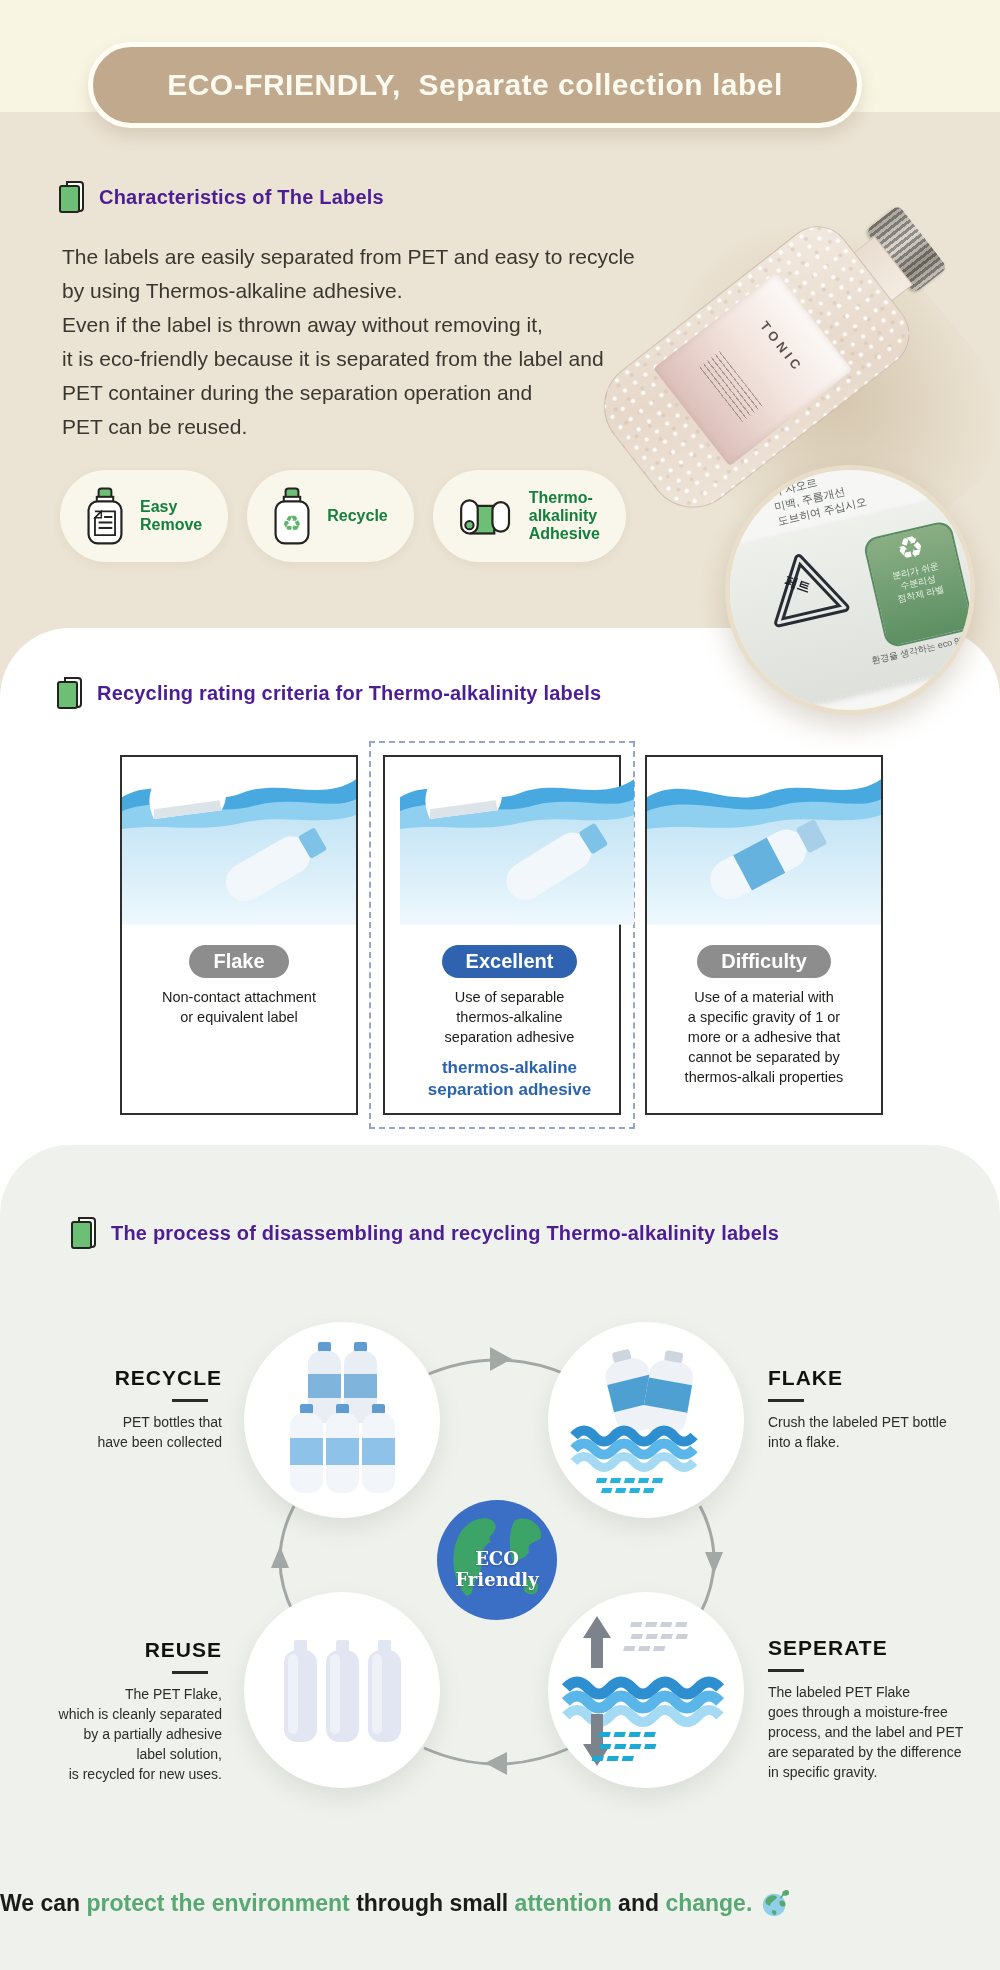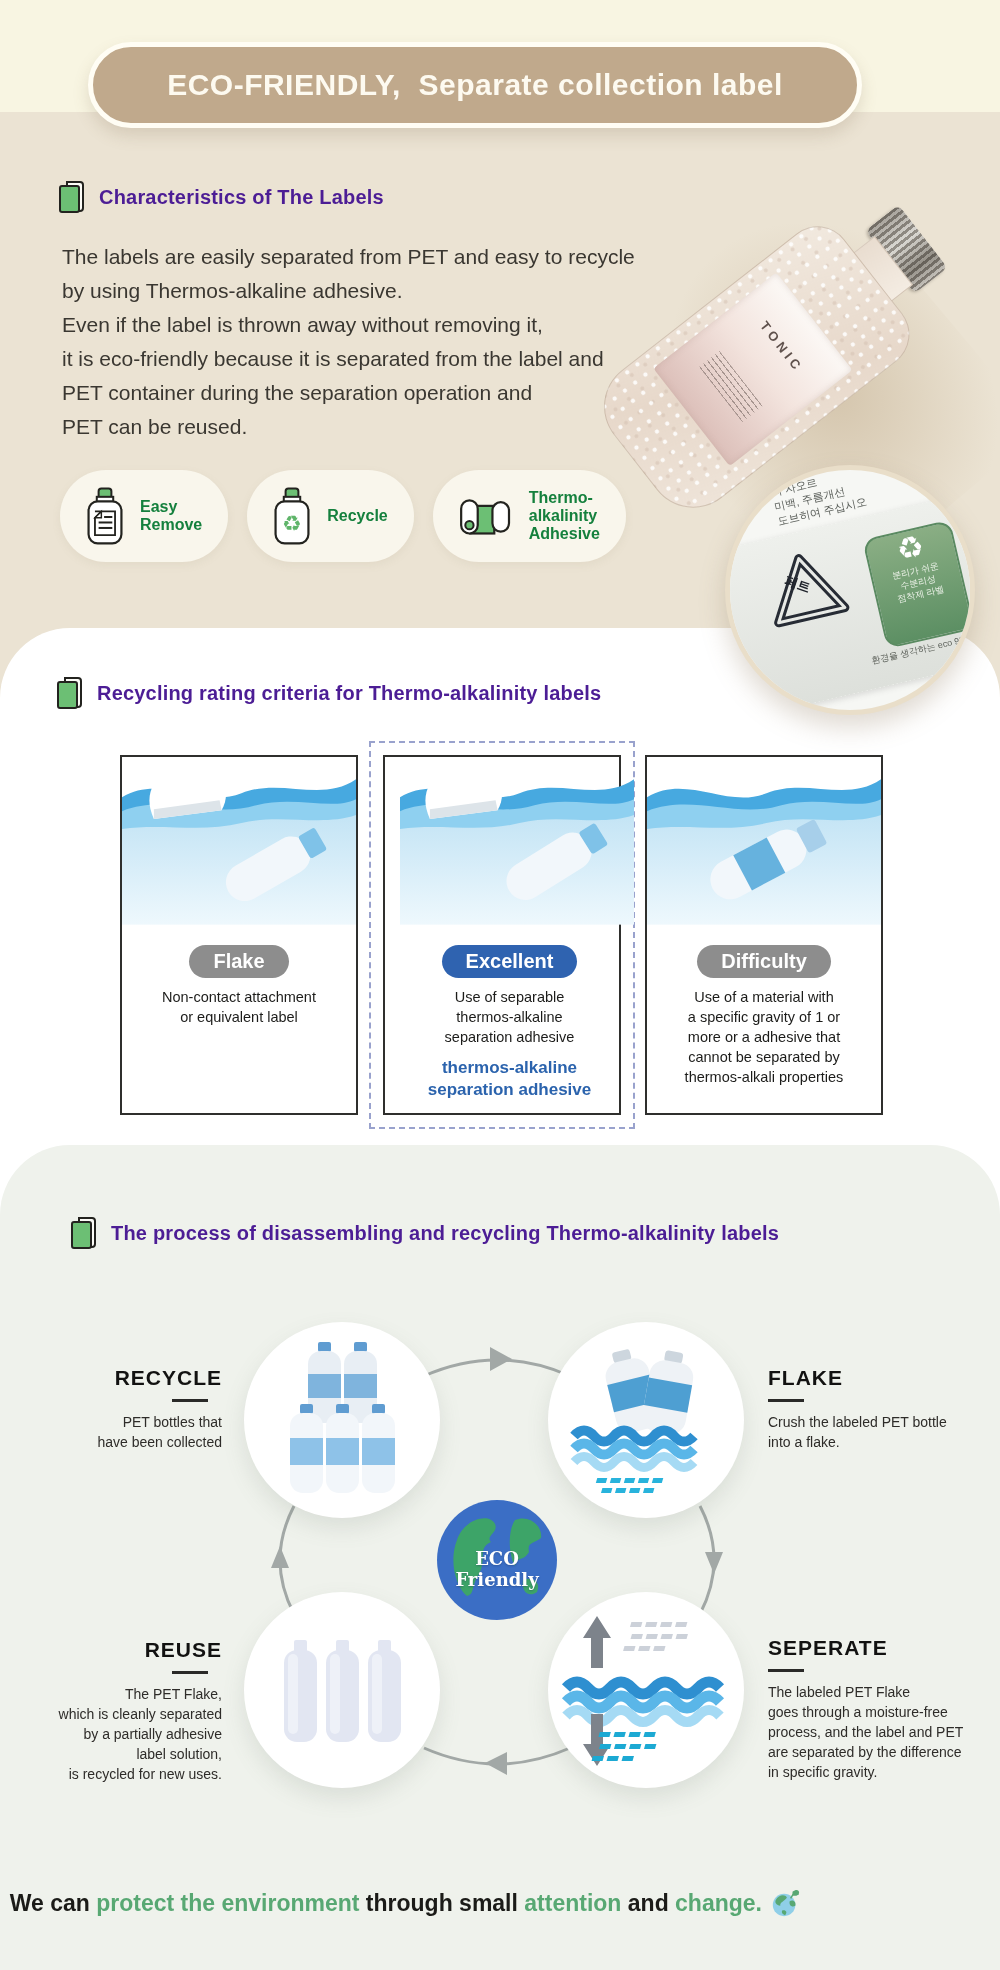--- a/index.html
+++ b/index.html
@@ -98,21 +98,21 @@
   .step-title{font-size:21px;font-weight:800;letter-spacing:1px;color:#121211;}
   .step-rule{width:36px;height:3px;background:#2a2a28;margin:9px 0 11px;}
   .step-text{font-size:14px;line-height:1.42;color:#2e2c29;}
   .step-recycle{left:18px;top:76px;width:204px;text-align:right;}
   .step-flake{left:768px;top:76px;width:226px;text-align:left;}
   .step-reuse{left:6px;top:348px;width:216px;text-align:right;}
   .step-seperate{left:768px;top:346px;width:236px;text-align:left;}
   .rule-right{margin-left:auto;margin-right:14px;}
 
   
-  .footer{position:absolute;left:0;top:1888px;width:800px;text-align:right;font-size:23px;font-weight:bold;color:#1b1b18;z-index:5;}
+  .footer{position:absolute;left:0;top:1888px;width:800px;text-align:left;font-size:23px;font-weight:bold;color:#1b1b18;z-index:5;}
   .footer span{white-space:pre;}
   .footer .green{color:#58a873;}
   .footer-icon{display:inline-block;vertical-align:-7px;margin-left:8px;}
 </style>
 </head>
 <body>
 
 <div class="page">
 
   <div class="sec1-bg"></div>

